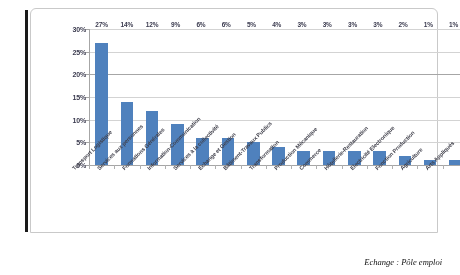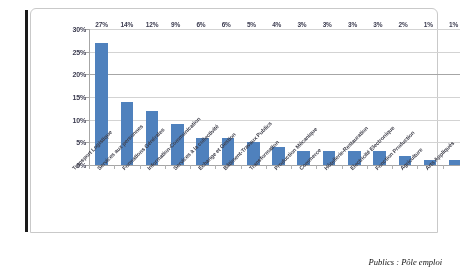--- a/index.html
+++ b/index.html
@@ -272,13 +272,13 @@
       <div class="xlab" style="left: 241.767px;"><span>Production Mécanique</span></div>
       <div class="xlab" style="left: 267.033px;"><span>Commerce</span></div>
       <div class="xlab" style="left: 292.3px;"><span>Hôtellerie-Restauration</span></div>
       <div class="xlab" style="left: 317.567px;"><span>Electricité Electronique</span></div>
       <div class="xlab" style="left: 342.833px;"><span>Fonction Production</span></div>
       <div class="xlab" style="left: 368.1px;"><span>Agriculture</span></div>
       <div class="xlab" style="left: 393.367px;"><span>Arts Appliqués</span></div>
     </div>
 </div>
 
-<div id="source">Publics : Pôle emploi</div>
+<div id="source">Echange : Pôle emploi</div>
 
 </body></html>

